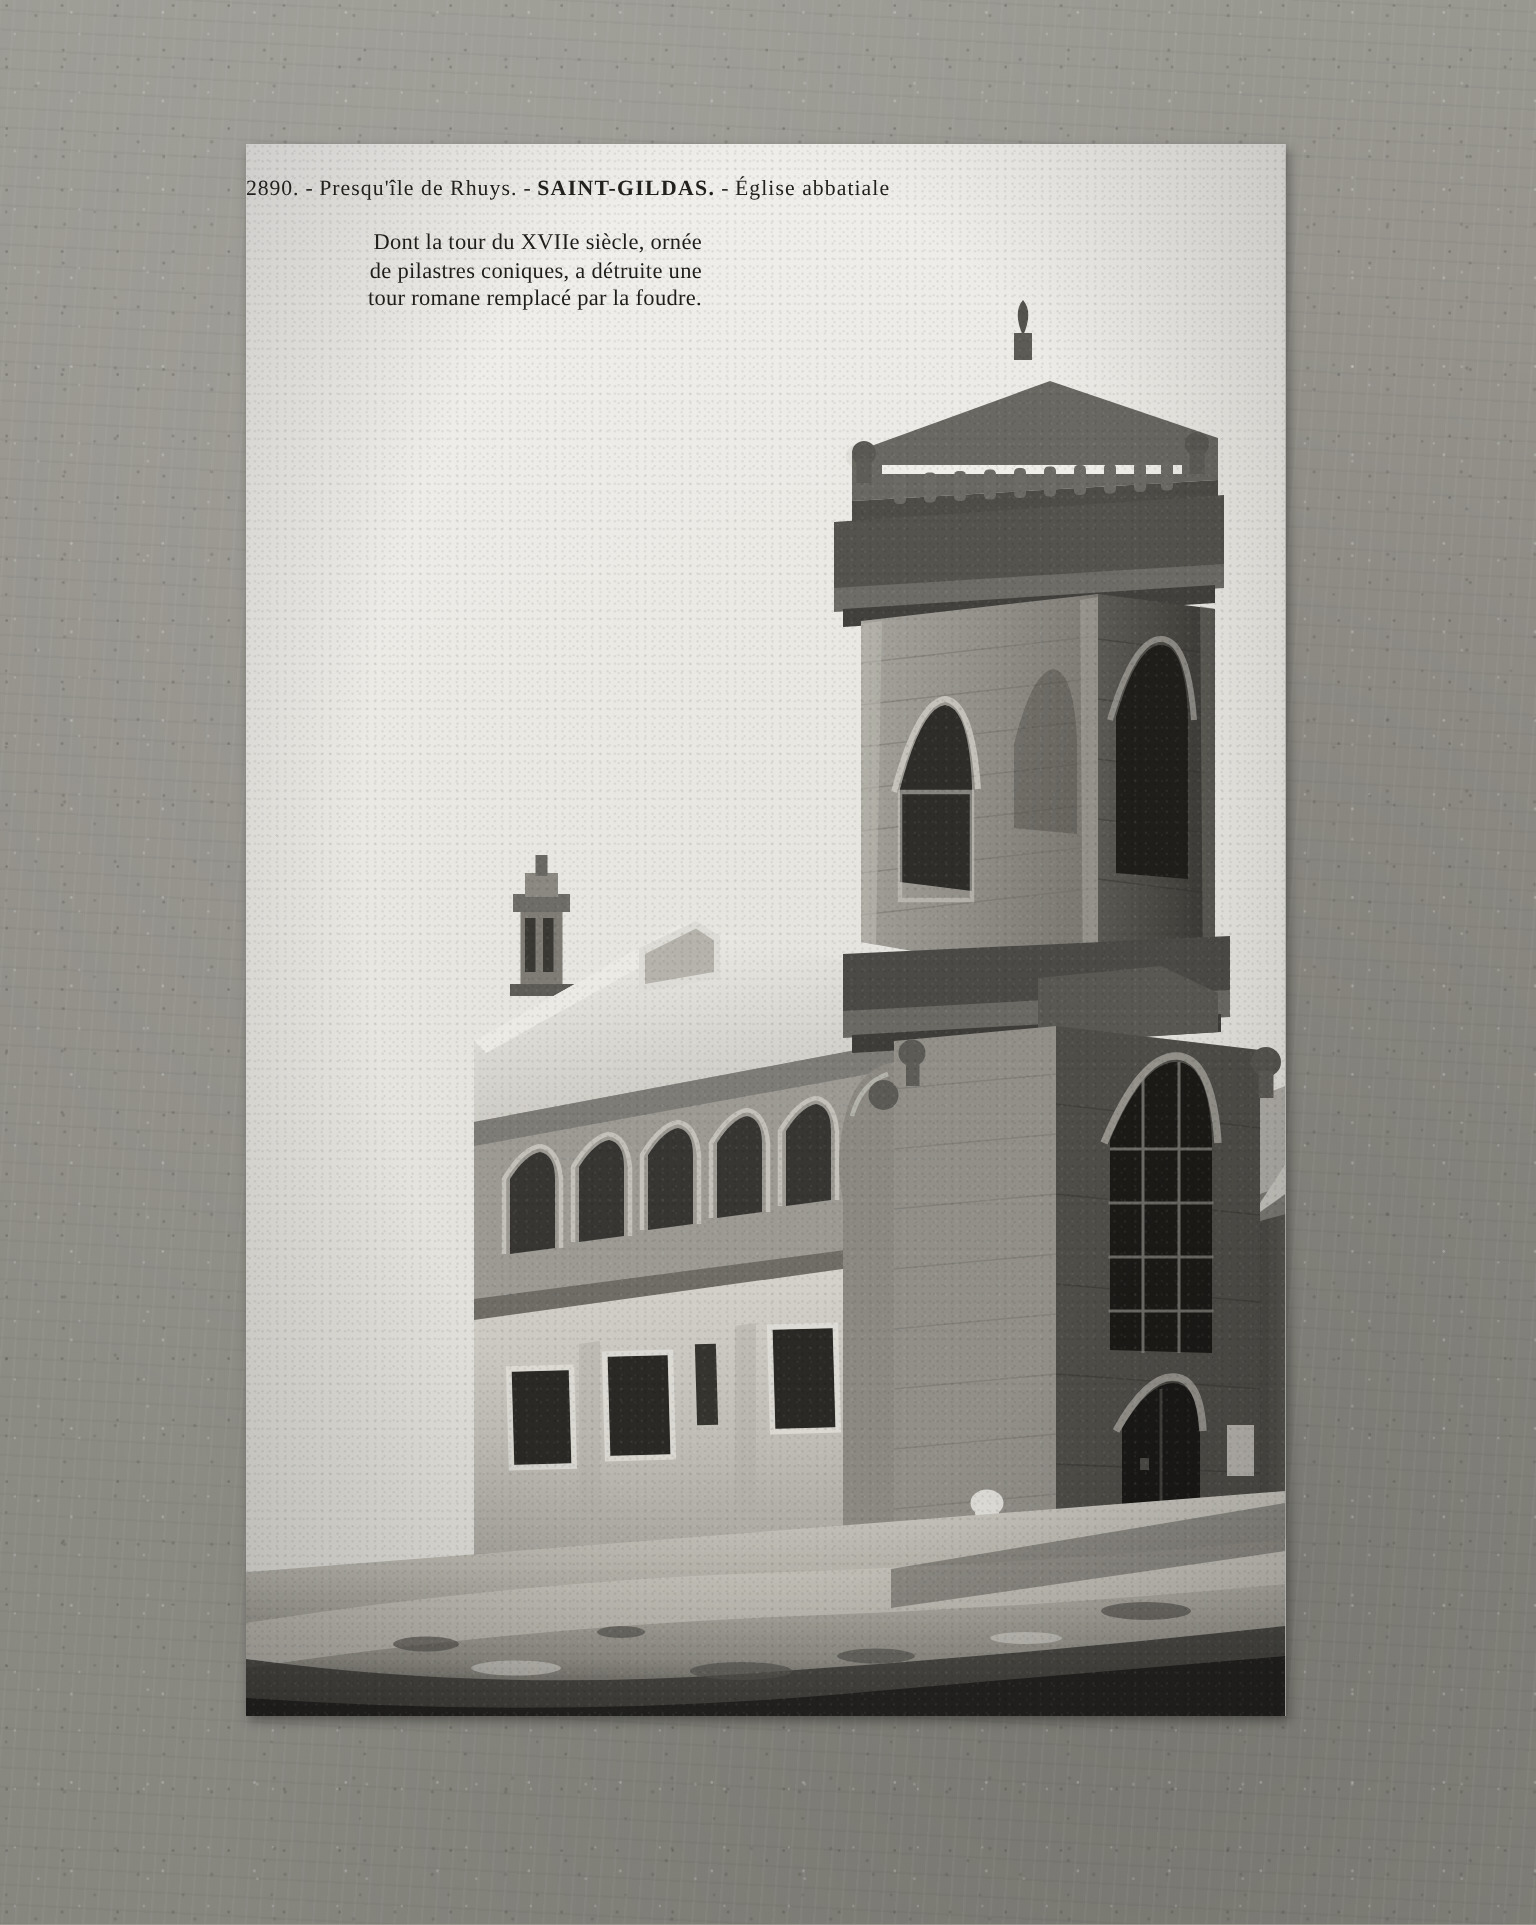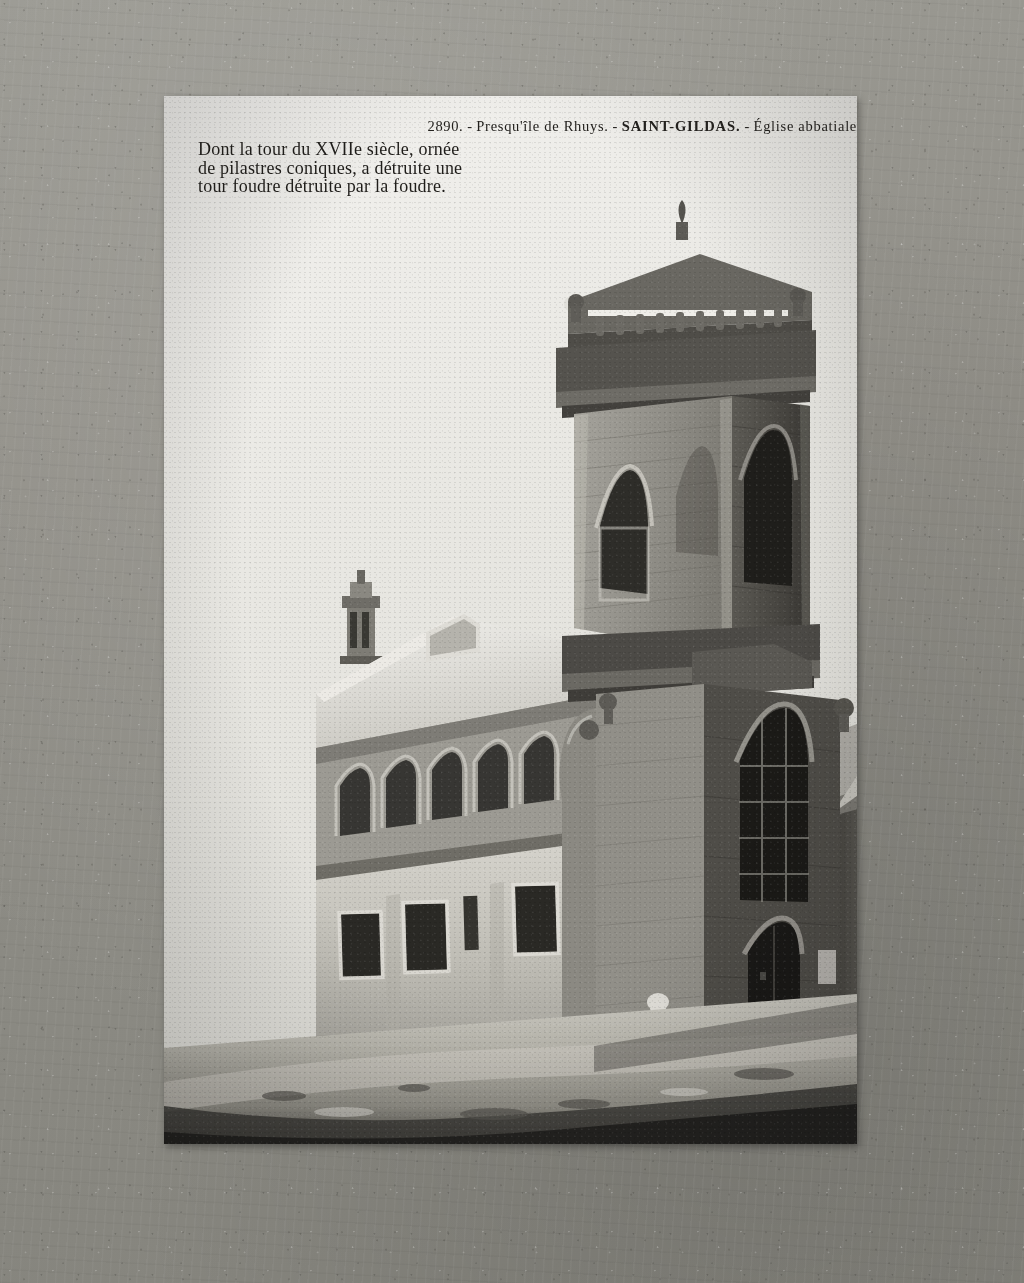--- a/index.html
+++ b/index.html
@@ -64,43 +64,43 @@
     box-shadow: 2px 3px 7px rgba(0,0,0,0.35);
     overflow: hidden;
     z-index: 5;
   }
 
   
   .caption-top {
     position: absolute;
     left: 0; right: 0;
     top: 22px;
-    text-align: right;
+    text-align: left;
     color: #23211e;
     font-size: 14.5px;
     letter-spacing: 0.35px;
     white-space: nowrap;
     z-index: 40;
     font-family: "Liberation Serif", serif;
   }
   .caption-top .num { letter-spacing: 0.6px; }
   .caption-top .place {
     font-weight: bold;
     letter-spacing: 0.9px;
   }
   .caption-top .sub { letter-spacing: 0.7px; }
 
   .caption-note {
     position: absolute;
     left: 34px;
-    top: 44px;
+    top: 57px;
     width: 270px;
-    text-align: left;
+    text-align: right;
     color: #1f1d1a;
-    font-size: 18px;
+    font-size: 15px;
     line-height: 18.5px;
     letter-spacing: 0.2px;
     z-index: 40;
     font-family: "Liberation Serif", serif;
   }
 
   
   #photo {
     position: absolute;
     left: 0;
@@ -427,17 +427,17 @@
       <div class="vignette"></div>
     </div>
 
     <div class="caption-top">
       <span class="num">2890.</span><span> - </span><span class="sub">Presqu'île de Rhuys.</span><span> - </span><span class="place">SAINT-GILDAS.</span><span> - </span><span class="sub">Église abbatiale</span>
     </div>
 
     <div class="caption-note">
       <div>Dont la tour du XVIIe siècle, ornée</div>
       <div>de pilastres coniques, a détruite une</div>
-      <div>tour foudre détruite par la foudre.</div>
+      <div>tour romane remplacé par la foudre.</div>
     </div>
 
   </div>
 </div>
 
 </body></html>

